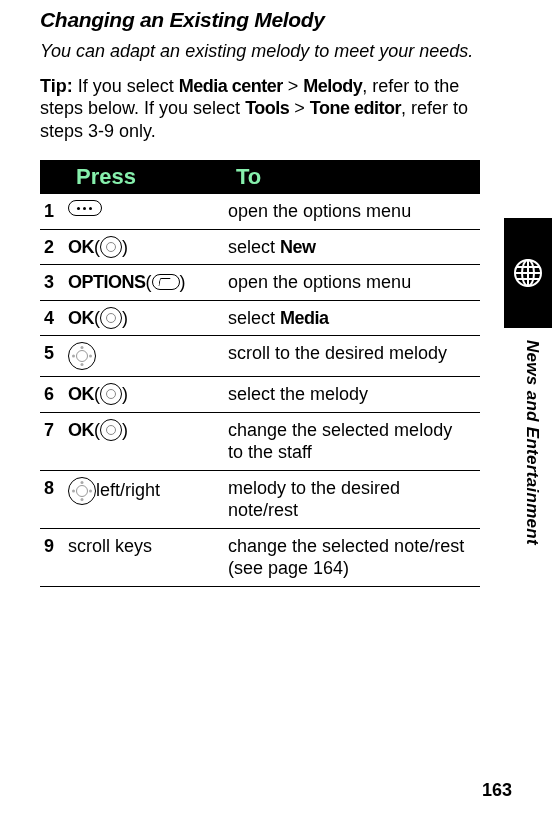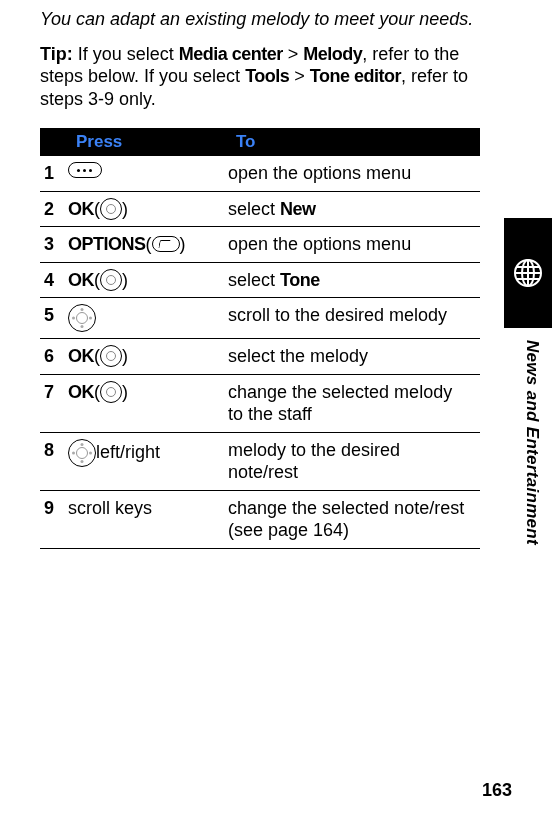--- a/index.html
+++ b/index.html
@@ -5,21 +5,21 @@
   * { margin: 0; padding: 0; box-sizing: border-box; }
   html, body { width: 552px; height: 819px; background: #fff; font-family: Arial, Helvetica, sans-serif; color: #000; }
   .page { position: relative; width: 552px; height: 819px; }
   .content { padding: 8px 72px 0 40px; }
   .heading { font-size: 21px; font-weight: bold; font-style: italic; margin-bottom: 8px; letter-spacing: -0.3px; }
   .intro { font-size: 18px; line-height: 1.25; margin-bottom: 12px; font-style: italic; }
   .tip { font-size: 18px; line-height: 1.25; margin-bottom: 18px; }
   .tip .tip-label, .bold { font-weight: bold; }
   .cond { font-family: "Arial Narrow", Arial, sans-serif; font-stretch: condensed; font-weight: bold; letter-spacing: -0.5px; }
   table.steps { width: 100%; border-collapse: collapse; }
-  table.steps thead th { background: #000; color: #3b82f6; text-align: left; font-size: 17px; font-weight: bold; padding: 4px 8px; }
+  table.steps thead th { background: #000; color: #86efac; text-align: left; font-size: 22px; font-weight: bold; padding: 4px 8px; }
   table.steps thead th.col-num { width: 28px; background: #000; }
   table.steps thead th.col-press { width: 160px; }
   table.steps tbody td { border-bottom: 1px solid #000; vertical-align: top; font-size: 18px; line-height: 1.25; padding: 6px 8px 6px 0; }
   table.steps tbody td.num { font-weight: bold; width: 28px; padding-left: 4px; }
   table.steps tbody td.press { width: 160px; }
   table.steps tbody td.to { }
   .row-align { display: flex; align-items: center; flex-wrap: wrap; }
   .menukey { display: inline-block; width: 34px; height: 16px; border: 1.5px solid #000; border-radius: 9px; position: relative; vertical-align: middle; }
   .menukey::before { content: ""; position: absolute; left: 14px; top: 6px; width: 3px; height: 3px; background: #000; border-radius: 50%; }
   .menukey::after { content: ""; position: absolute; left: 20px; top: 6px; width: 3px; height: 3px; background: #000; border-radius: 50%; box-shadow: -12px 0 0 #000; }
@@ -40,20 +40,21 @@
   .globe { width: 32px; height: 32px; }
   .side-label { position: absolute; right: 10px; top: 340px; height: 260px; display: flex; align-items: flex-start; justify-content: center; }
   .side-label span { writing-mode: vertical-rl; font-style: italic; font-weight: bold; font-size: 17px; letter-spacing: 0.3px; }
   .page-num { position: absolute; right: 40px; bottom: 18px; font-size: 18px; font-weight: bold; margin-left: 32px; }
 </style>
 </head>
 <body>
 
 <div class="page">
   <div class="content">
+    <h2 class="heading">Changing an Existing Melody</h2>
     <p class="intro">You can adapt an existing melody to meet your needs.</p>
     <p class="tip">
       <span class="tip-label">Tip:</span><span> If you select </span><span class="cond">Media center</span><span> &gt; </span><span class="cond">Melody</span><span>, refer to the steps below. If you select </span><span class="cond">Tools</span><span> &gt; </span><span class="cond">Tone editor</span><span>, refer to steps 3-9 only.</span>
     </p>
 
     <table class="steps">
       <thead>
         <tr>
           <th class="col-num"></th>
           <th class="col-press">Press</th>
@@ -100,21 +101,21 @@
           <td class="num">4</td>
           <td class="press">
             <span class="row-align">
               <span class="cond">OK</span>
               <span>(</span>
               <span class="circlekey"></span>
               <span>)</span>
             </span>
           </td>
           <td class="to">
-            <span>select </span><span class="cond">Tone</span>
+            <span>select </span><span class="cond">Media</span>
           </td>
         </tr>
         <tr>
           <td class="num">5</td>
           <td class="press">
             <span class="row-align">
               <span class="dpad">
                 <span class="dot n"></span>
                   <span class="dot s"></span>
                   <span class="dot e"></span>

